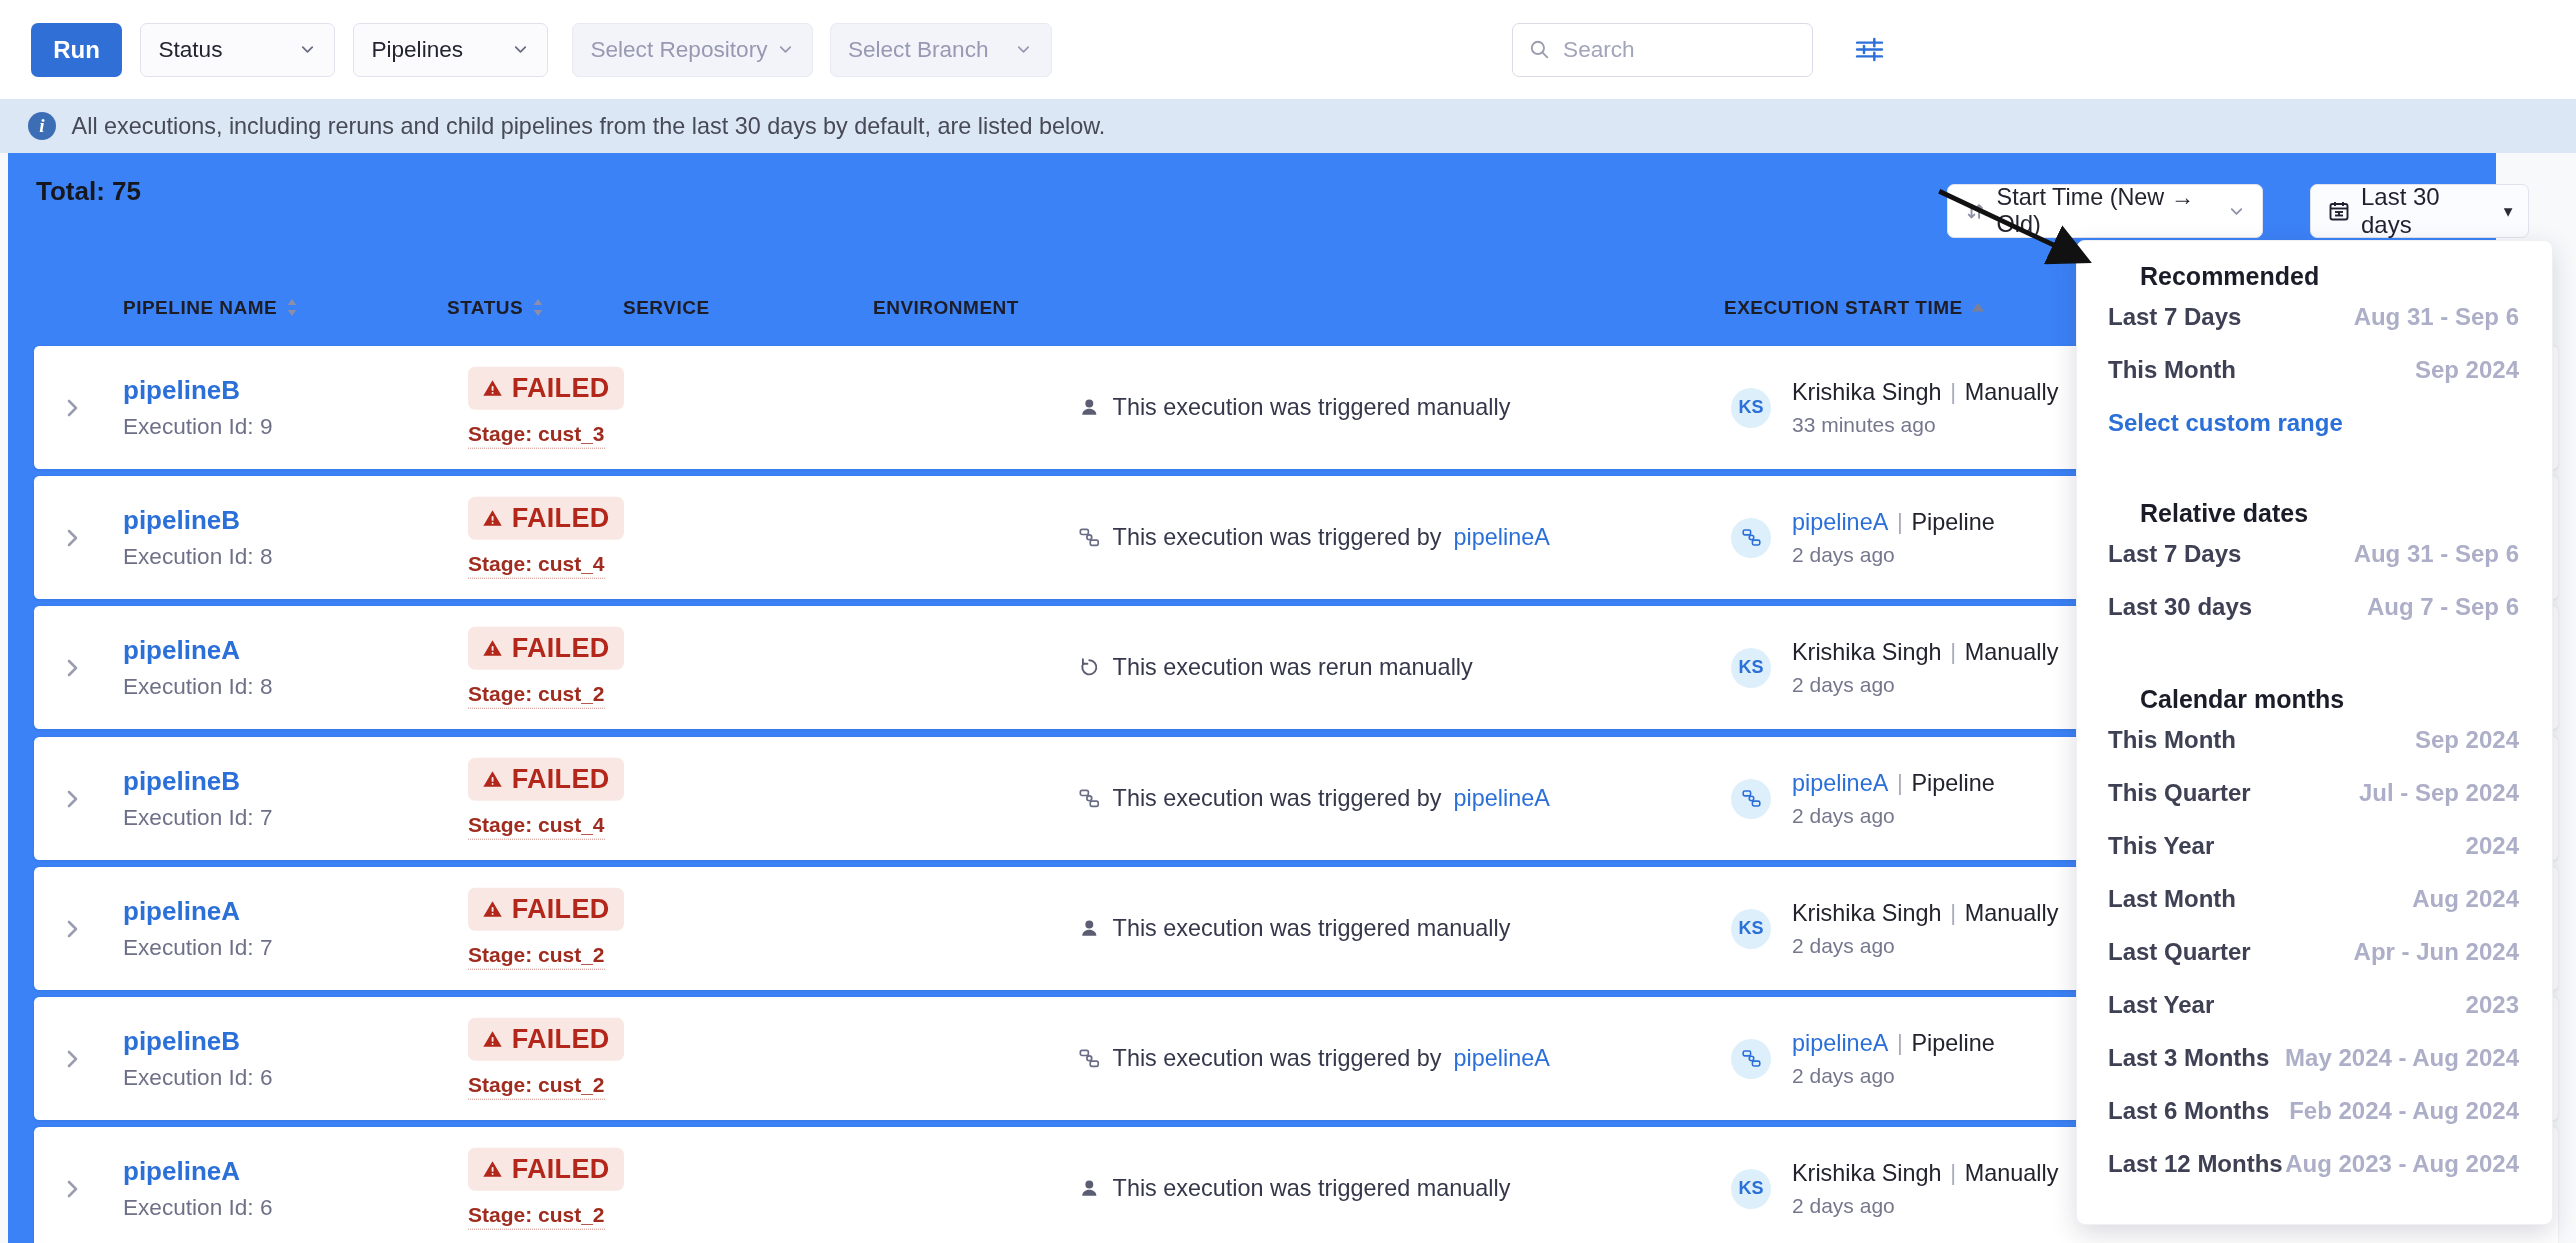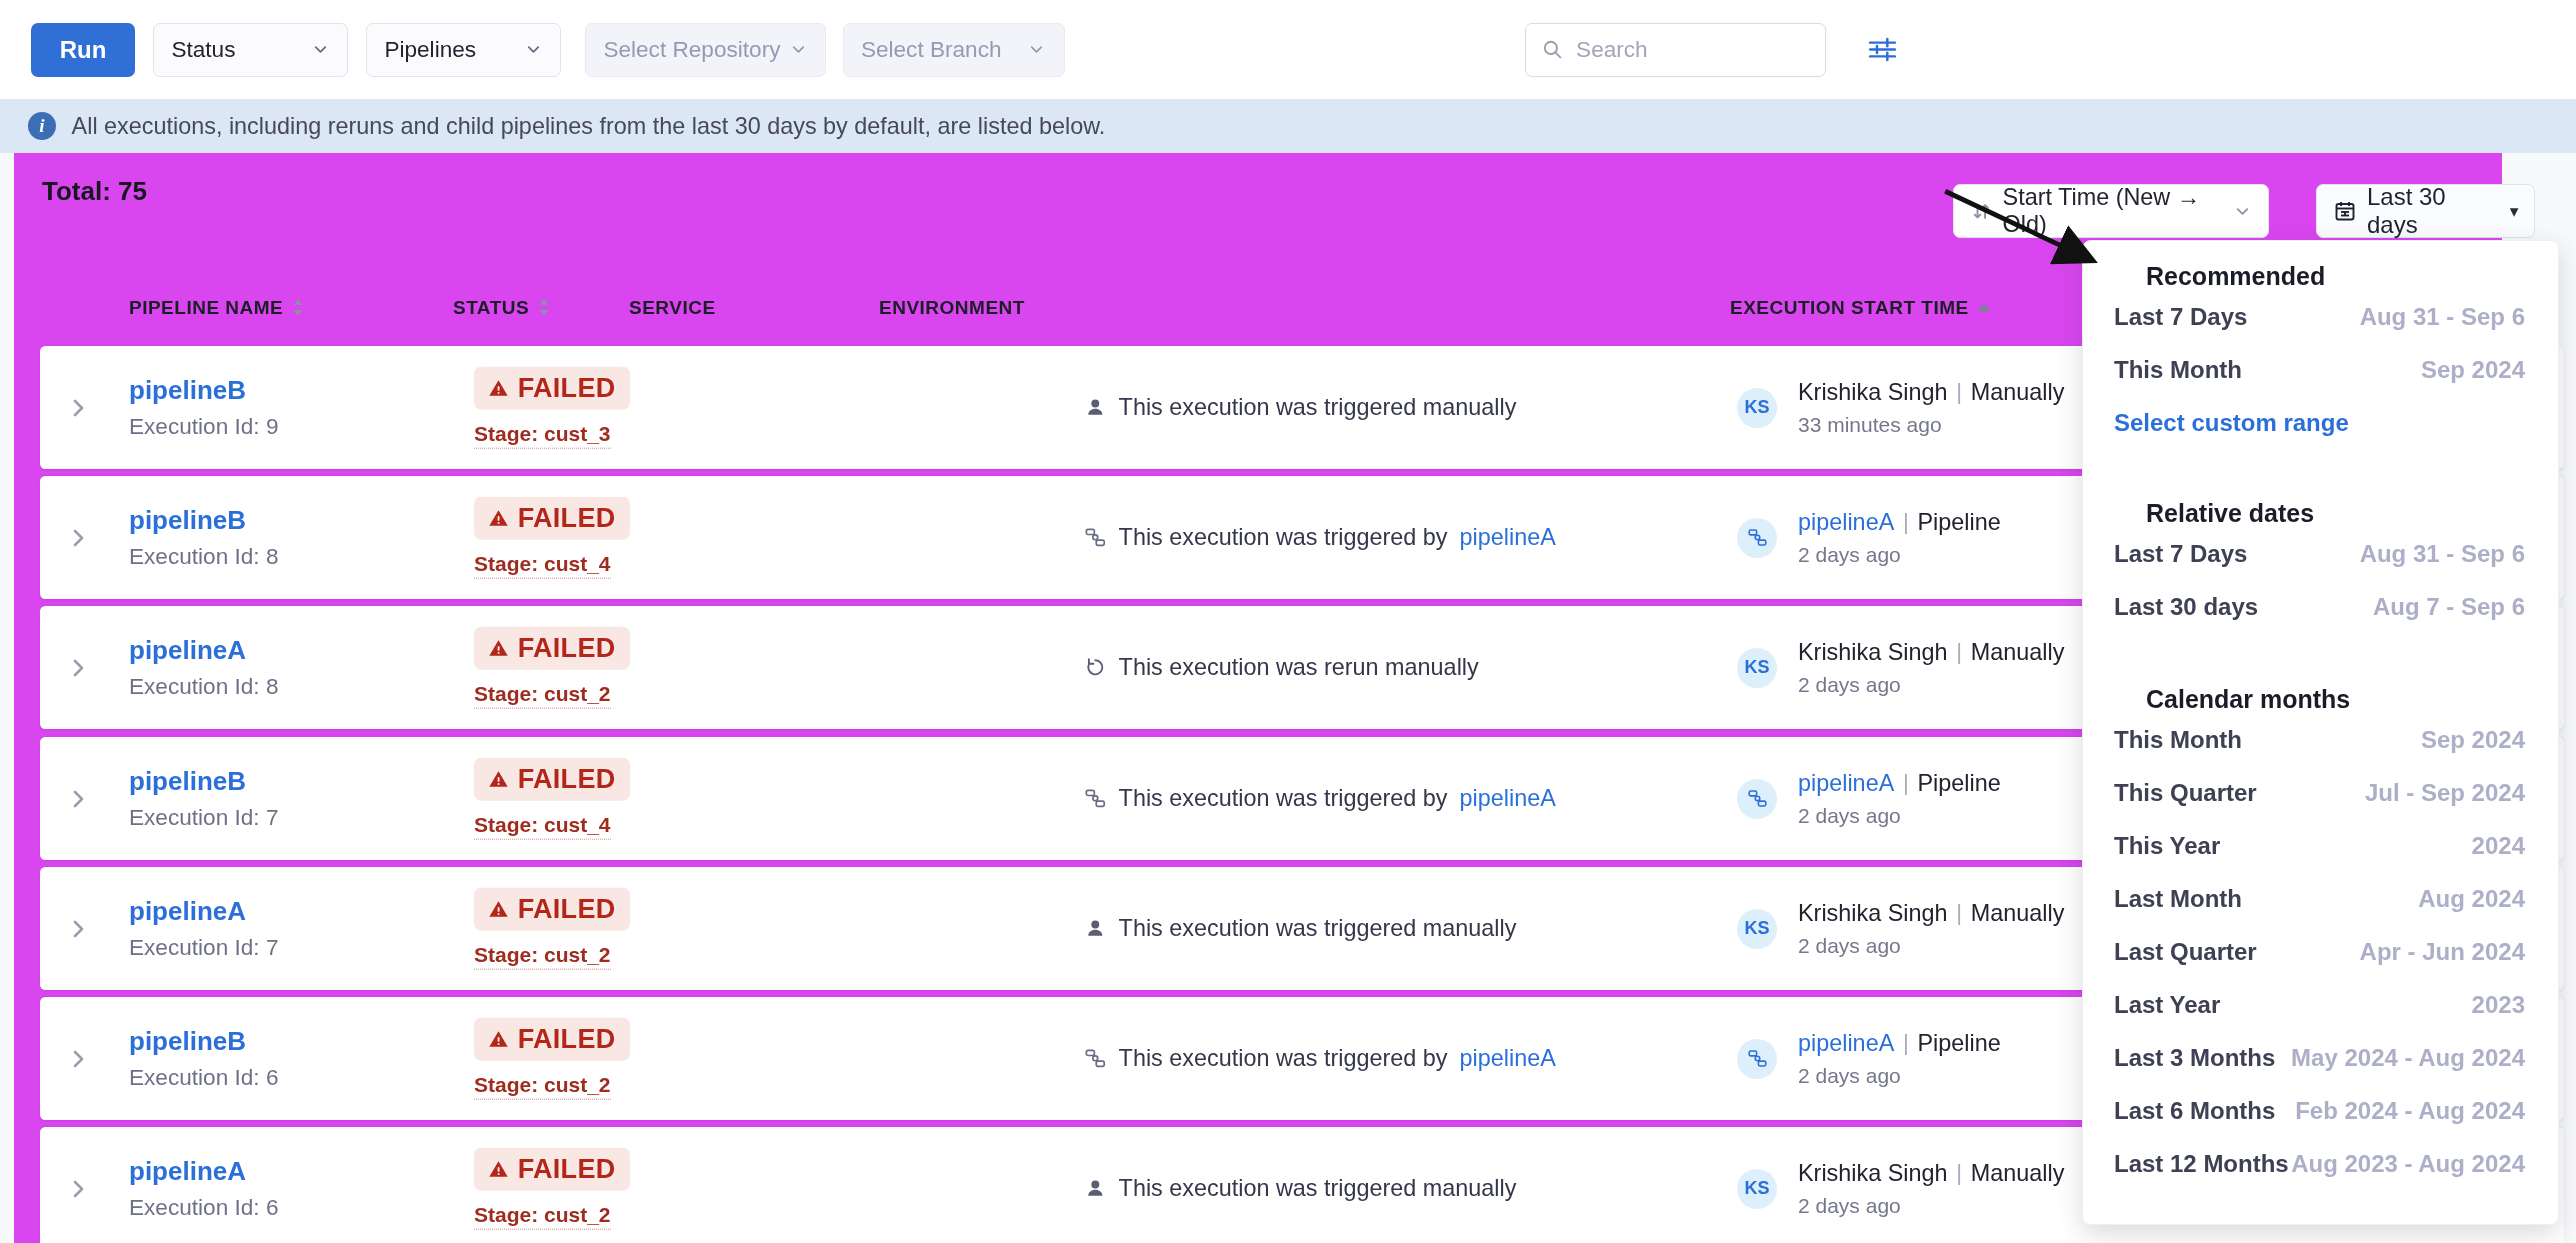--- a/index.html
+++ b/index.html
@@ -1,21 +1,21 @@
 <!DOCTYPE html>
 <html style="font-size:14px"><head>
 <meta charset="utf-8">
 <style>
   html,body{margin:0;padding:0;}
   body{font-family:"Liberation Sans","DejaVu Sans",sans-serif;background:#e9eaee;}
   .screen{position:relative;width:2576px;height:1244px;background:#f8f9fb;overflow:hidden;}
 
   
   .toolbar{position:absolute;left:0;top:0;width:2576px;height:99px;background:#ffffff;display:flex;align-items:center;padding:0;box-sizing:border-box;}
-  .btn-run{margin-left:31px;width:104px;height:54px;border-radius:7px;background:#2f6fd6;color:#fff;font-size:24px;font-weight:700;display:flex;align-items:center;justify-content:center;cursor:pointer;}
+  .btn-run{margin-left:31px;width:91px;height:54px;border-radius:7px;background:#2f6fd6;color:#fff;font-size:24px;font-weight:700;display:flex;align-items:center;justify-content:center;cursor:pointer;}
   .chip{margin-left:26px;height:54px;border-radius:7px;border:0.9px solid #dfe1ec;background:#fff;display:flex;align-items:center;padding:0 21px;box-sizing:border-box;gap:14px;}
   .checkbox{width:28px;height:28px;border:1.3px solid #2f6fd6;border-radius:7px;background:#fff;box-sizing:border-box;}
   .chip-label{font-size:23.4px;color:#1f2130;}
   .dd{height:54px;border-radius:7px;border:0.9px solid #e0e2ee;background:#fbfbfe;display:flex;align-items:center;justify-content:space-between;padding:0 17.4px;box-sizing:border-box;}
   .dd .dd-label{font-size:22.6px;color:#23242f;}
   .dd.disabled{background:#f3f4f9;border-color:#e8e9f2;}
   .dd.disabled .dd-label{color:#9799b3;}
   .dd-status{margin-left:18px;width:195px;}
   .dd-pipelines{margin-left:18px;width:195px;}
   .dd-repo{margin-left:24px;width:241px;}
@@ -26,21 +26,21 @@
   .saved-filter{margin-left:36px;width:337px;height:54px;background:#f3f5fa;border:0.9px solid #dfe1ec;border-radius:7px;display:flex;align-items:center;justify-content:space-between;padding:0 19px;box-sizing:border-box;}
   .saved-filter .dd-label{font-size:23.4px;color:#1f2130;}
   .icon-btn{margin-left:36px;width:42px;height:42px;display:flex;align-items:center;justify-content:center;cursor:pointer;}
 
   
   .banner{position:absolute;left:0;top:99px;width:2576px;height:54px;background:#dce7f5;display:flex;align-items:center;gap:15.6px;padding-left:28px;box-sizing:border-box;}
   .info-circle{width:28px;height:28px;border-radius:50%;background:#3c6eb5;color:#fff;display:flex;align-items:center;justify-content:center;font-size:19px;font-weight:700;font-family:"Liberation Serif",serif;font-style:italic;}
   .banner-text{font-size:23.4px;color:#474956;}
 
   
-  .content{position:absolute;left:14px;top:153px;width:2488px;height:1091px;background:#d946ef;}
+  .content{position:absolute;left:8px;top:153px;width:2488px;height:1091px;background:#3b82f6;}
   .total{position:absolute;left:28px;top:22.6px;font-size:26px;font-weight:700;color:#16171f;}
 
   .sort-btn{position:absolute;left:1939px;top:31px;width:316px;height:54px;background:#fff;border:0.9px solid #e0e2ee;border-radius:7px;display:flex;align-items:center;gap:10.4px;padding:0 15.6px;box-sizing:border-box;cursor:pointer;}
   .sort-btn .lbl{font-size:23.4px;color:#23242f;flex:1;}
   .date-btn{position:absolute;left:2302px;top:31px;width:219px;height:54px;background:#fbfcff;border:0.9px solid #e0e2ee;border-radius:7px;display:flex;align-items:center;gap:10.4px;padding:0 15.6px;box-sizing:border-box;cursor:pointer;}
   .date-btn .lbl{font-size:24px;color:#1f2130;}
   .caret{font-size:17.4px;color:#2a2b36;}
 
   
   .th{position:absolute;top:139px;height:31px;display:flex;align-items:center;gap:8.7px;font-size:19px;font-weight:700;letter-spacing:0.5px;color:#1c1d27;}

